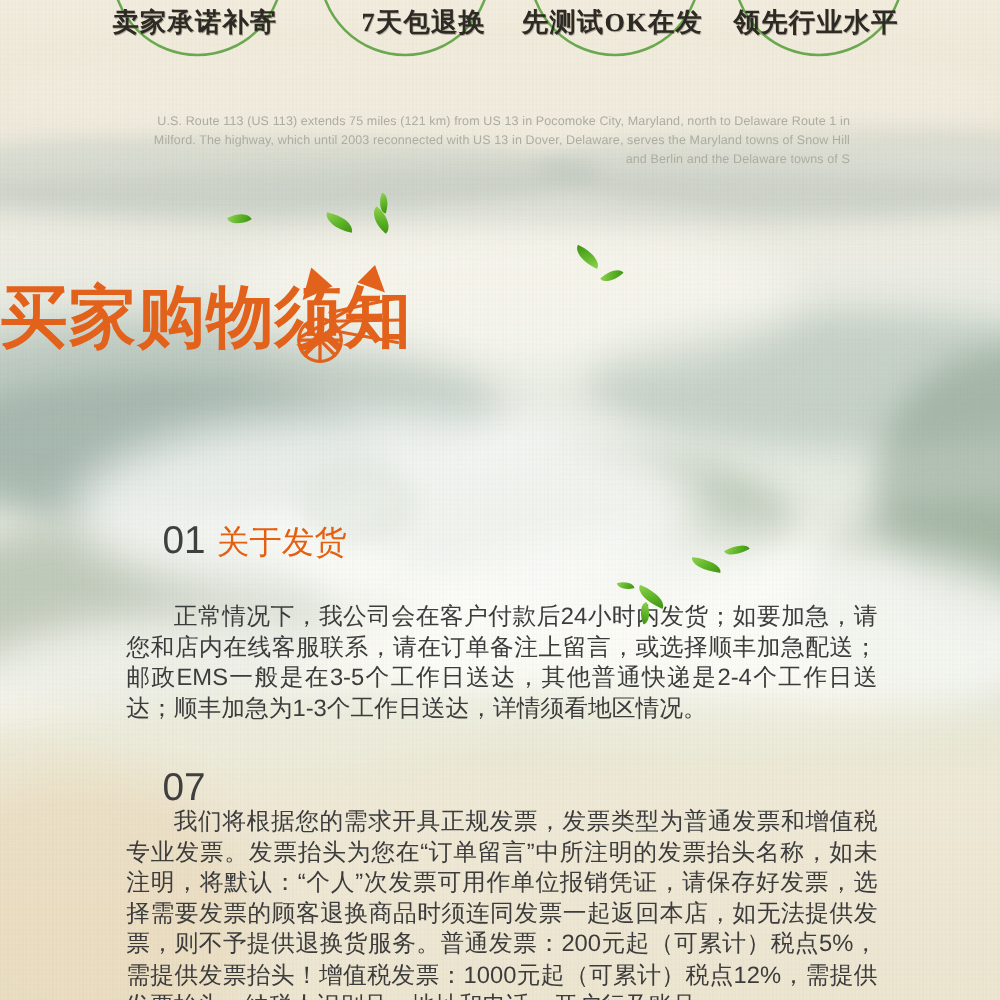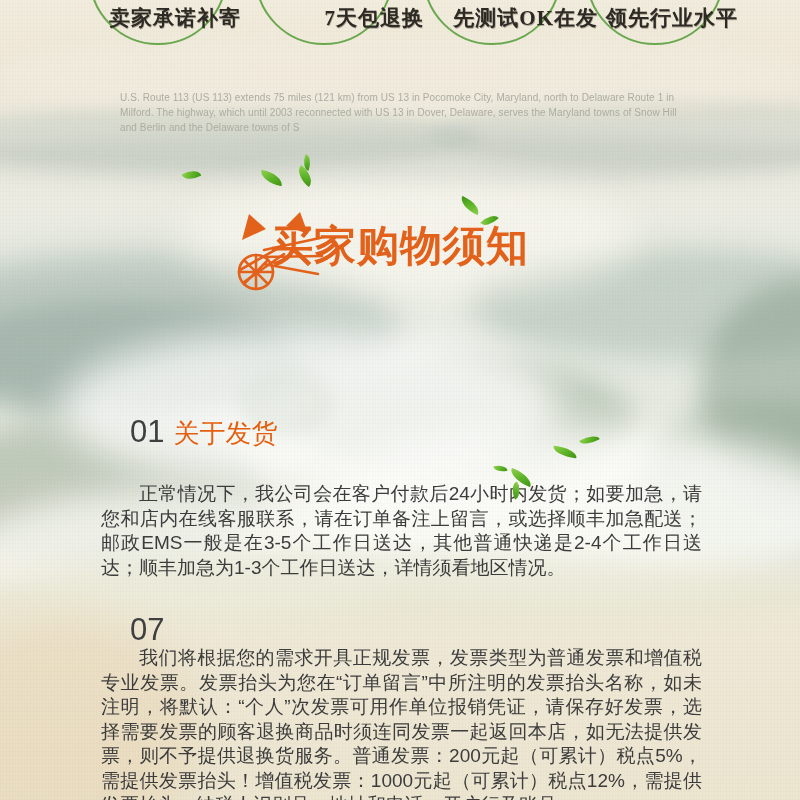--- a/index.html
+++ b/index.html
@@ -30,29 +30,29 @@
   .greenband{left:-20px;top:552px;width:840px;height:95px;background:rgba(214,220,196,.38);filter:blur(12px);}
   .fadebottom{left:0;top:540px;width:800px;height:165px;border-radius:0;
         background:linear-gradient(180deg,rgba(238,234,216,0) 0%,rgba(238,233,214,.92) 58%,#eee8d5 100%);}
   .bottomsolid{left:0;top:640px;width:800px;height:160px;border-radius:0;
         background:linear-gradient(180deg,#eee8d6 0%,#ece5d0 100%);}
   .warm{left:-70px;top:615px;width:270px;height:230px;background:rgba(228,202,158,.30);filter:blur(20px);}
 
   
   .badge-circle{position:absolute;top:-93px;width:134px;height:134px;border-radius:50%;
         border:2px solid var(--badge-green,#6aa84f);z-index:10;}
-  .badge-label{position:absolute;top:4px;width:170px;text-align:right;z-index:11;
+  .badge-label{position:absolute;top:4px;width:170px;text-align:center;z-index:11;
         font-family:"Liberation Serif","DejaVu Serif",serif;font-weight:bold;font-size:21px;
         letter-spacing:1px;color:var(--badge-text,#2d2a25);text-shadow:.6px .6px 0 rgba(60,50,30,.35);}
 
   .caption{position:absolute;left:120px;top:90px;width:560px;margin:0;z-index:12;
-        text-align:left;font-size:10px;line-height:15px;letter-spacing:.1px;color:#adaca1;}
+        text-align:right;font-size:10px;line-height:15px;letter-spacing:.1px;color:#adaca1;}
 
-  .title{position:absolute;left:0;right:0;top:218px;margin:0;z-index:20;text-align:center;
-        font-family:"Liberation Serif","DejaVu Serif",serif;font-weight:bold;font-size:42px;
+  .title{position:absolute;left:0;right:0;top:218px;margin:0;z-index:20;text-align:left;
+        font-family:"Liberation Serif","DejaVu Serif",serif;font-weight:bold;font-size:54px;
         letter-spacing:1px;color:var(--accent,#e2611b);}
   .fox{position:absolute;left:234px;top:210px;z-index:25;}
 
   .leaf{position:absolute;z-index:30;background:linear-gradient(135deg,#8fd14f 0%,#5cb226 55%,#3f9314 100%);
         border-radius:4% 100% 4% 100%;pointer-events:none;}
   .l1{left:183px;top:170px;width:17px;height:10px;transform:rotate(-28deg);}
   .l2{left:260px;top:172px;width:23px;height:12px;transform:rotate(12deg);}
   .l3{left:303px;top:155px;width:8px;height:15px;transform:rotate(18deg);}
   .l4{left:295px;top:170px;width:20px;height:12px;transform:rotate(40deg);}
   .l5{left:459px;top:200px;width:22px;height:11px;transform:rotate(205deg);}
@@ -103,21 +103,21 @@
   </div>
   <div class="grain"></div>
 
   <div>
     <div class="badge-circle" style="left:89px"></div>
     <div class="badge-circle" style="left:255px"></div>
     <div class="badge-circle" style="left:423px"></div>
     <div class="badge-circle" style="left:586px"></div>
     <div class="badge-label" style="left:71px">卖家承诺补寄</div>
     <div class="badge-label" style="left:254px">7天包退换</div>
-    <div class="badge-label" style="left:428px">先测试OK在发</div>
+    <div class="badge-label" style="left:405px">先测试OK在发</div>
     <div class="badge-label" style="left:568px">领先行业水平</div>
   </div>
 
   <p class="caption">U.S. Route 113 (US 113) extends 75 miles (121 km) from US 13 in Pocomoke City, Maryland, north to Delaware Route 1 in Milford. The highway, which until 2003 reconnected with US 13 in Dover, Delaware, serves the Maryland towns of Snow Hill and Berlin and the Delaware towns of S</p>
 
   <h1 class="title">买家购物须知</h1>
   <svg class="fox" width="90" height="88" viewBox="0 0 90 88">
     <path d="M8,30 L15,4 L32,19 Z" fill="#e2611b"></path>
     <path d="M52,16 L66,2 L74,24 Z" fill="#e2611b"></path>
     <g stroke="#e2611b" stroke-width="2.6" fill="none" stroke-linecap="round">

